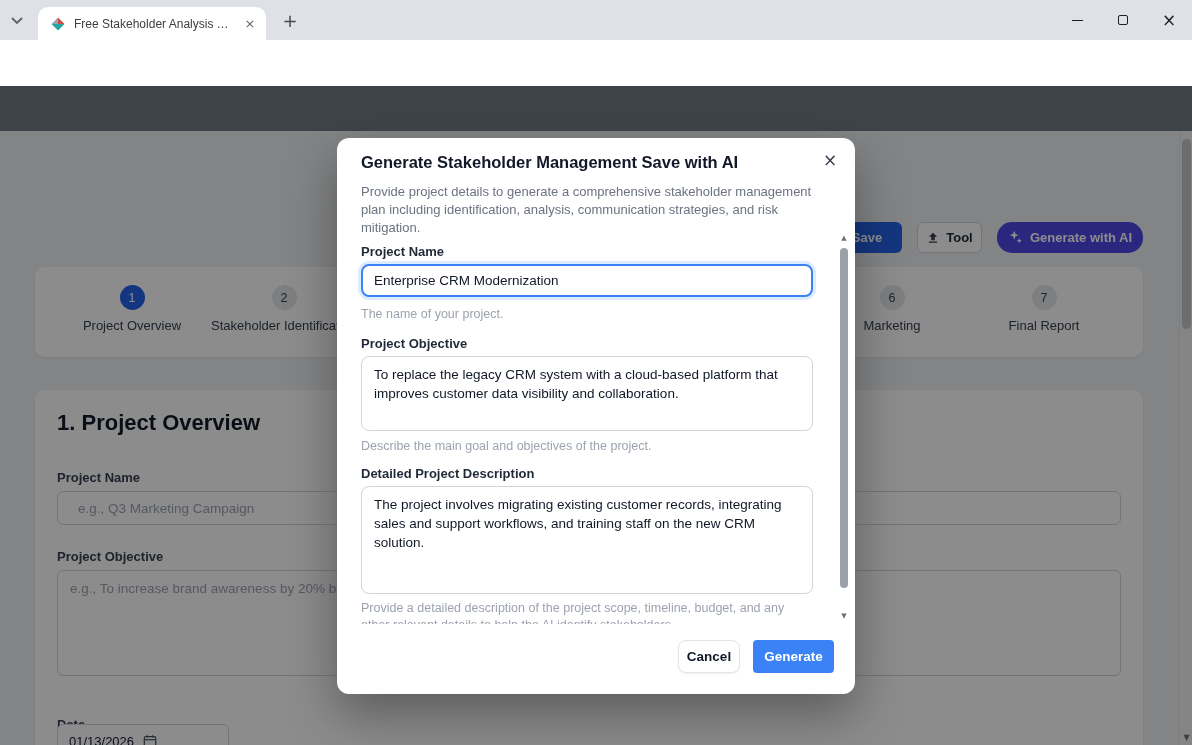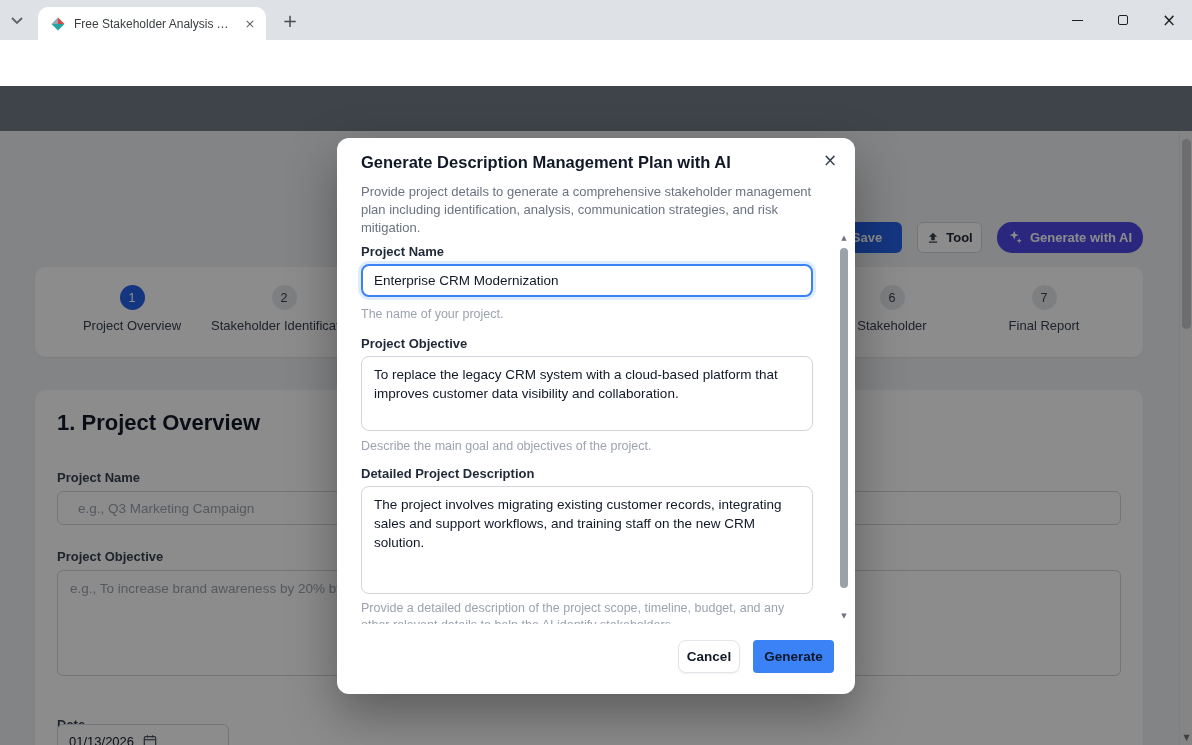--- a/index.html
+++ b/index.html
@@ -102,21 +102,21 @@
     font-size:13.5px;line-height:19px;color:#111827;font-family:inherit;resize:none;}
   .m2-textarea{top:126px;height:75px;}
   .m3-textarea{top:256px;height:108px;}
   .modal-sb{position:absolute;right:6px;top:0;width:10px;height:394px;}
   .modal-sb-up{position:absolute;top:4px;left:0;width:10px;text-align:center;font-size:7px;color:#6b7280;}
   .modal-sb-thumb{position:absolute;left:1px;top:18px;width:8px;height:340px;background:#9aa1a9;border-radius:4px;}
   .modal-sb-down{position:absolute;bottom:4px;left:0;width:10px;text-align:center;font-size:7px;color:#6b7280;}
   .modal-cancel{position:absolute;left:341px;top:502px;width:62px;height:33px;background:#fff;border:1px solid #e2e5e9;border-radius:8px;
     font-size:13.5px;font-weight:600;color:#111827;box-shadow:0 1px 2px rgba(0,0,0,.06);font-family:inherit;}
   .modal-generate{position:absolute;left:416px;top:502px;width:81px;height:33px;background:#3b82f6;border:none;border-radius:4px;
-    font-size:13.5px;font-weight:600;color:#0f172a;font-family:inherit;}
+    font-size:13.5px;font-weight:600;color:#ffffff;font-family:inherit;}
 </style>
 </head>
 <body>
 
 <div class="screen">
 
   <div class="tabstrip">
     <div class="tab-search">
       <svg width="12" height="8" viewBox="0 0 12 8">
           <path d="M1 1l5 5 5-5" stroke="#5f6368" stroke-width="1.8" fill="none"></path>
@@ -222,21 +222,21 @@
       <div class="step p1 active">
         <div class="step-circle">1</div>
         <div class="step-label">Project Overview</div>
       </div>
       <div class="step p2">
         <div class="step-circle">2</div>
         <div class="step-label">Stakeholder Identification</div>
       </div>
       <div class="step p6">
         <div class="step-circle">6</div>
-        <div class="step-label">Stakeholder</div>
+        <div class="step-label">Marketing</div>
       </div>
       <div class="step p7">
         <div class="step-circle">7</div>
         <div class="step-label">Final Report</div>
       </div>
     </div>
 
     <div class="section-card">
       <div class="section-title">1. Project Overview</div>
       <div class="f-label f-pn-label">Project Name</div>
@@ -257,21 +257,21 @@
 
     <div class="page-scrollbar">
       <div class="page-thumb"></div>
       <div class="page-down glyph">▼</div>
     </div>
   </div>
 
   <div class="overlay"></div>
 
   <div class="modal">
-    <div class="modal-title">Generate Description Management Plan with AI</div>
+    <div class="modal-title">Generate Stakeholder Management Save with AI</div>
     <div class="modal-close glyph">×</div>
     <div class="modal-sub">Provide project details to generate a comprehensive stakeholder management plan including identification, analysis, communication strategies, and risk mitigation.</div>
 
     <div class="modal-body">
       <div class="m-label m1-label">Project Name</div>
       <input class="m1-input" value="Enterprise CRM Modernization" style="">
       <div class="m-help m1-help">The name of your project.</div>
 
       <div class="m-label m2-label">Project Objective</div>
       <textarea class="m-textarea m2-textarea" style="">To replace the legacy CRM system with a cloud-based platform that improves customer data visibility and collaboration.</textarea>

